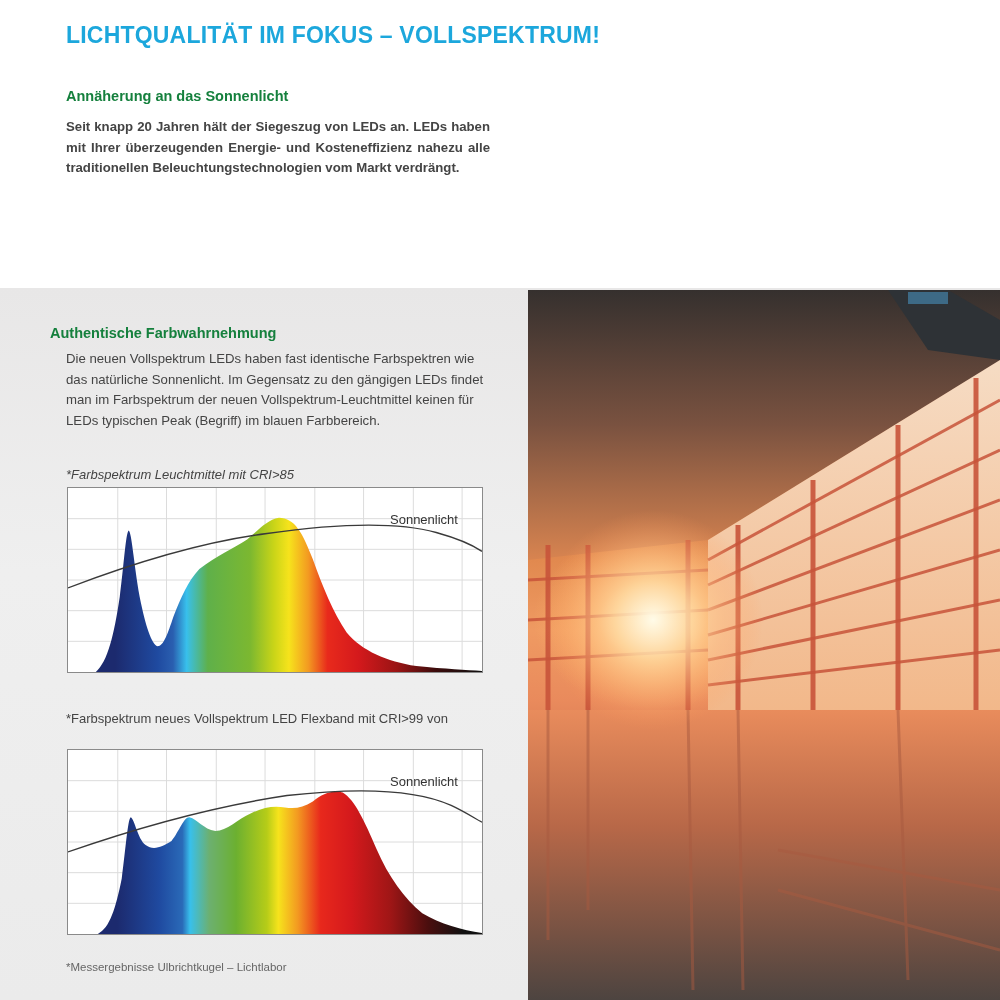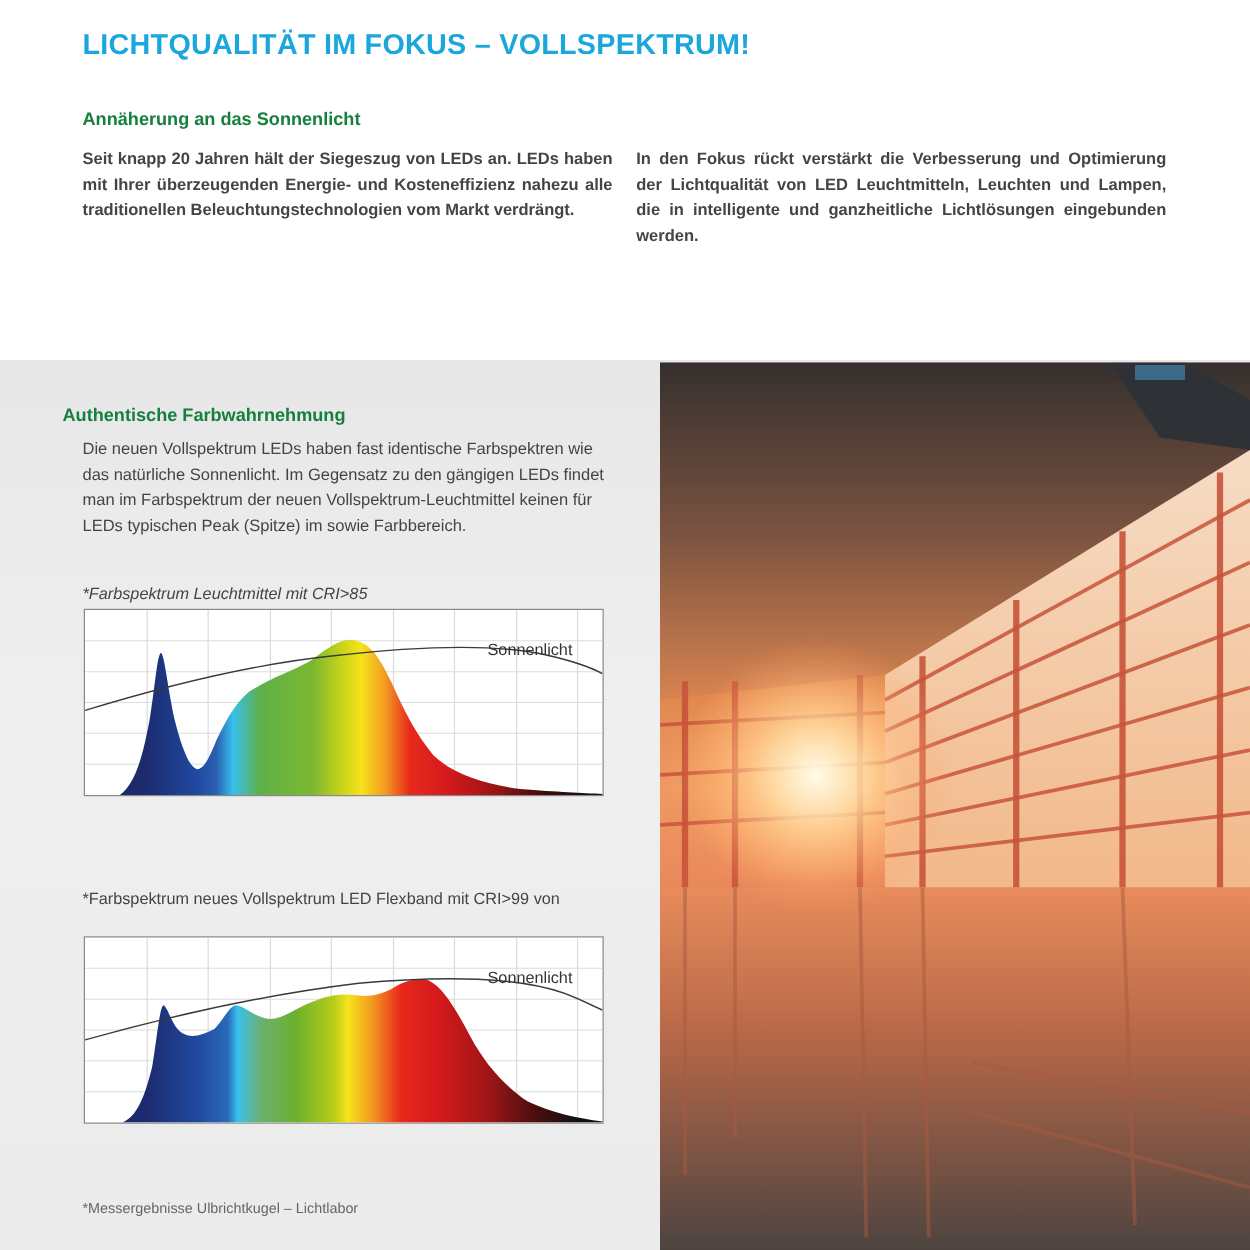--- a/index.html
+++ b/index.html
@@ -25,21 +25,21 @@
   }
 
   .caption {
     position: absolute; font-size: 13px; color: #444;
   }
   .footnote {
     position: absolute; left: 66px; top: 961px; font-size: 11.5px; color: #666;
   }
 
   .chart-frame {
-    position: absolute; left: 67px; width: 416px; height: 150px;
+    position: absolute; left: 67px; width: 416px; height: 186px;
     background: #ffffff; border: 1.5px solid #8a8a8a;
   }
   .chart-frame svg { position: absolute; left: 0; top: 0; width: 100%; height: 100%; }
   .sun-label {
     position: absolute; font-size: 13px; color: #333;
   }
 
   .photo {
     position: absolute; left: 528px; top: 290px; width: 472px; height: 710px; overflow: hidden;
     background:
@@ -52,28 +52,27 @@
 
 <h1 class="page-title">LICHTQUALITÄT IM FOKUS – VOLLSPEKTRUM!</h1>
 
 <h2 class="section-heading" style="left:66px; top:88px;">Annäherung an das Sonnenlicht</h2>
 
 <div class="para justify" style="left:66px; top:117px; width:424px;">
   <p>Seit knapp 20 Jahren hält der Siegeszug von LEDs an. LEDs haben mit Ihrer überzeugenden Energie- und Kosteneffizienz nahezu alle traditionellen Beleuchtungstechnologien vom Markt verdrängt.</p>
 </div>
 
 <div class="para justify" style="left:509px; top:117px; width:424px;">
-  <p>In den Fokus rückt verstärkt die Verbesserung und Optimierung der Lichtqualität von LED Leuchtmitteln, Leuchten und Lampen, die in intelligente und ganzheitliche Lichtlösungen eingebunden werden.</p>
 </div>
 
 <div class="gray-band"></div>
 
 <h2 class="section-heading" style="left:50px; top:325px;">Authentische Farbwahrnehmung</h2>
 <div class="para" style="left:66px; top:349px; width:430px;">
-  <p>Die neuen Vollspektrum LEDs haben fast identische Farbspektren wie das natürliche Sonnenlicht. Im Gegensatz zu den gängigen LEDs findet man im Farbspektrum der neuen Vollspektrum-Leuchtmittel keinen für LEDs typischen Peak (Spitze) im sowie Farbbereich.</p>
+  <p>Die neuen Vollspektrum LEDs haben fast identische Farbspektren wie das natürliche Sonnenlicht. Im Gegensatz zu den gängigen LEDs findet man im Farbspektrum der neuen Vollspektrum-Leuchtmittel keinen für LEDs typischen Peak (Begriff) im blauen Farbbereich.</p>
 </div>
 
 <div class="caption" style="left:66px; top:467px;font-style:italic;">*Farbspektrum Leuchtmittel mit CRI&gt;85</div>
 <div class="chart-frame" style="top:487px;">
   <svg viewBox="0 0 416 186" preserveAspectRatio="none">
     <defs>
       <linearGradient id="rainbow1" x1="0" y1="0" x2="1" y2="0">
         <stop offset="0.05" stop-color="#1c2a6e"></stop>
         <stop offset="0.16" stop-color="#1f4aa0"></stop>
         <stop offset="0.2" stop-color="#2a5fb0"></stop>

